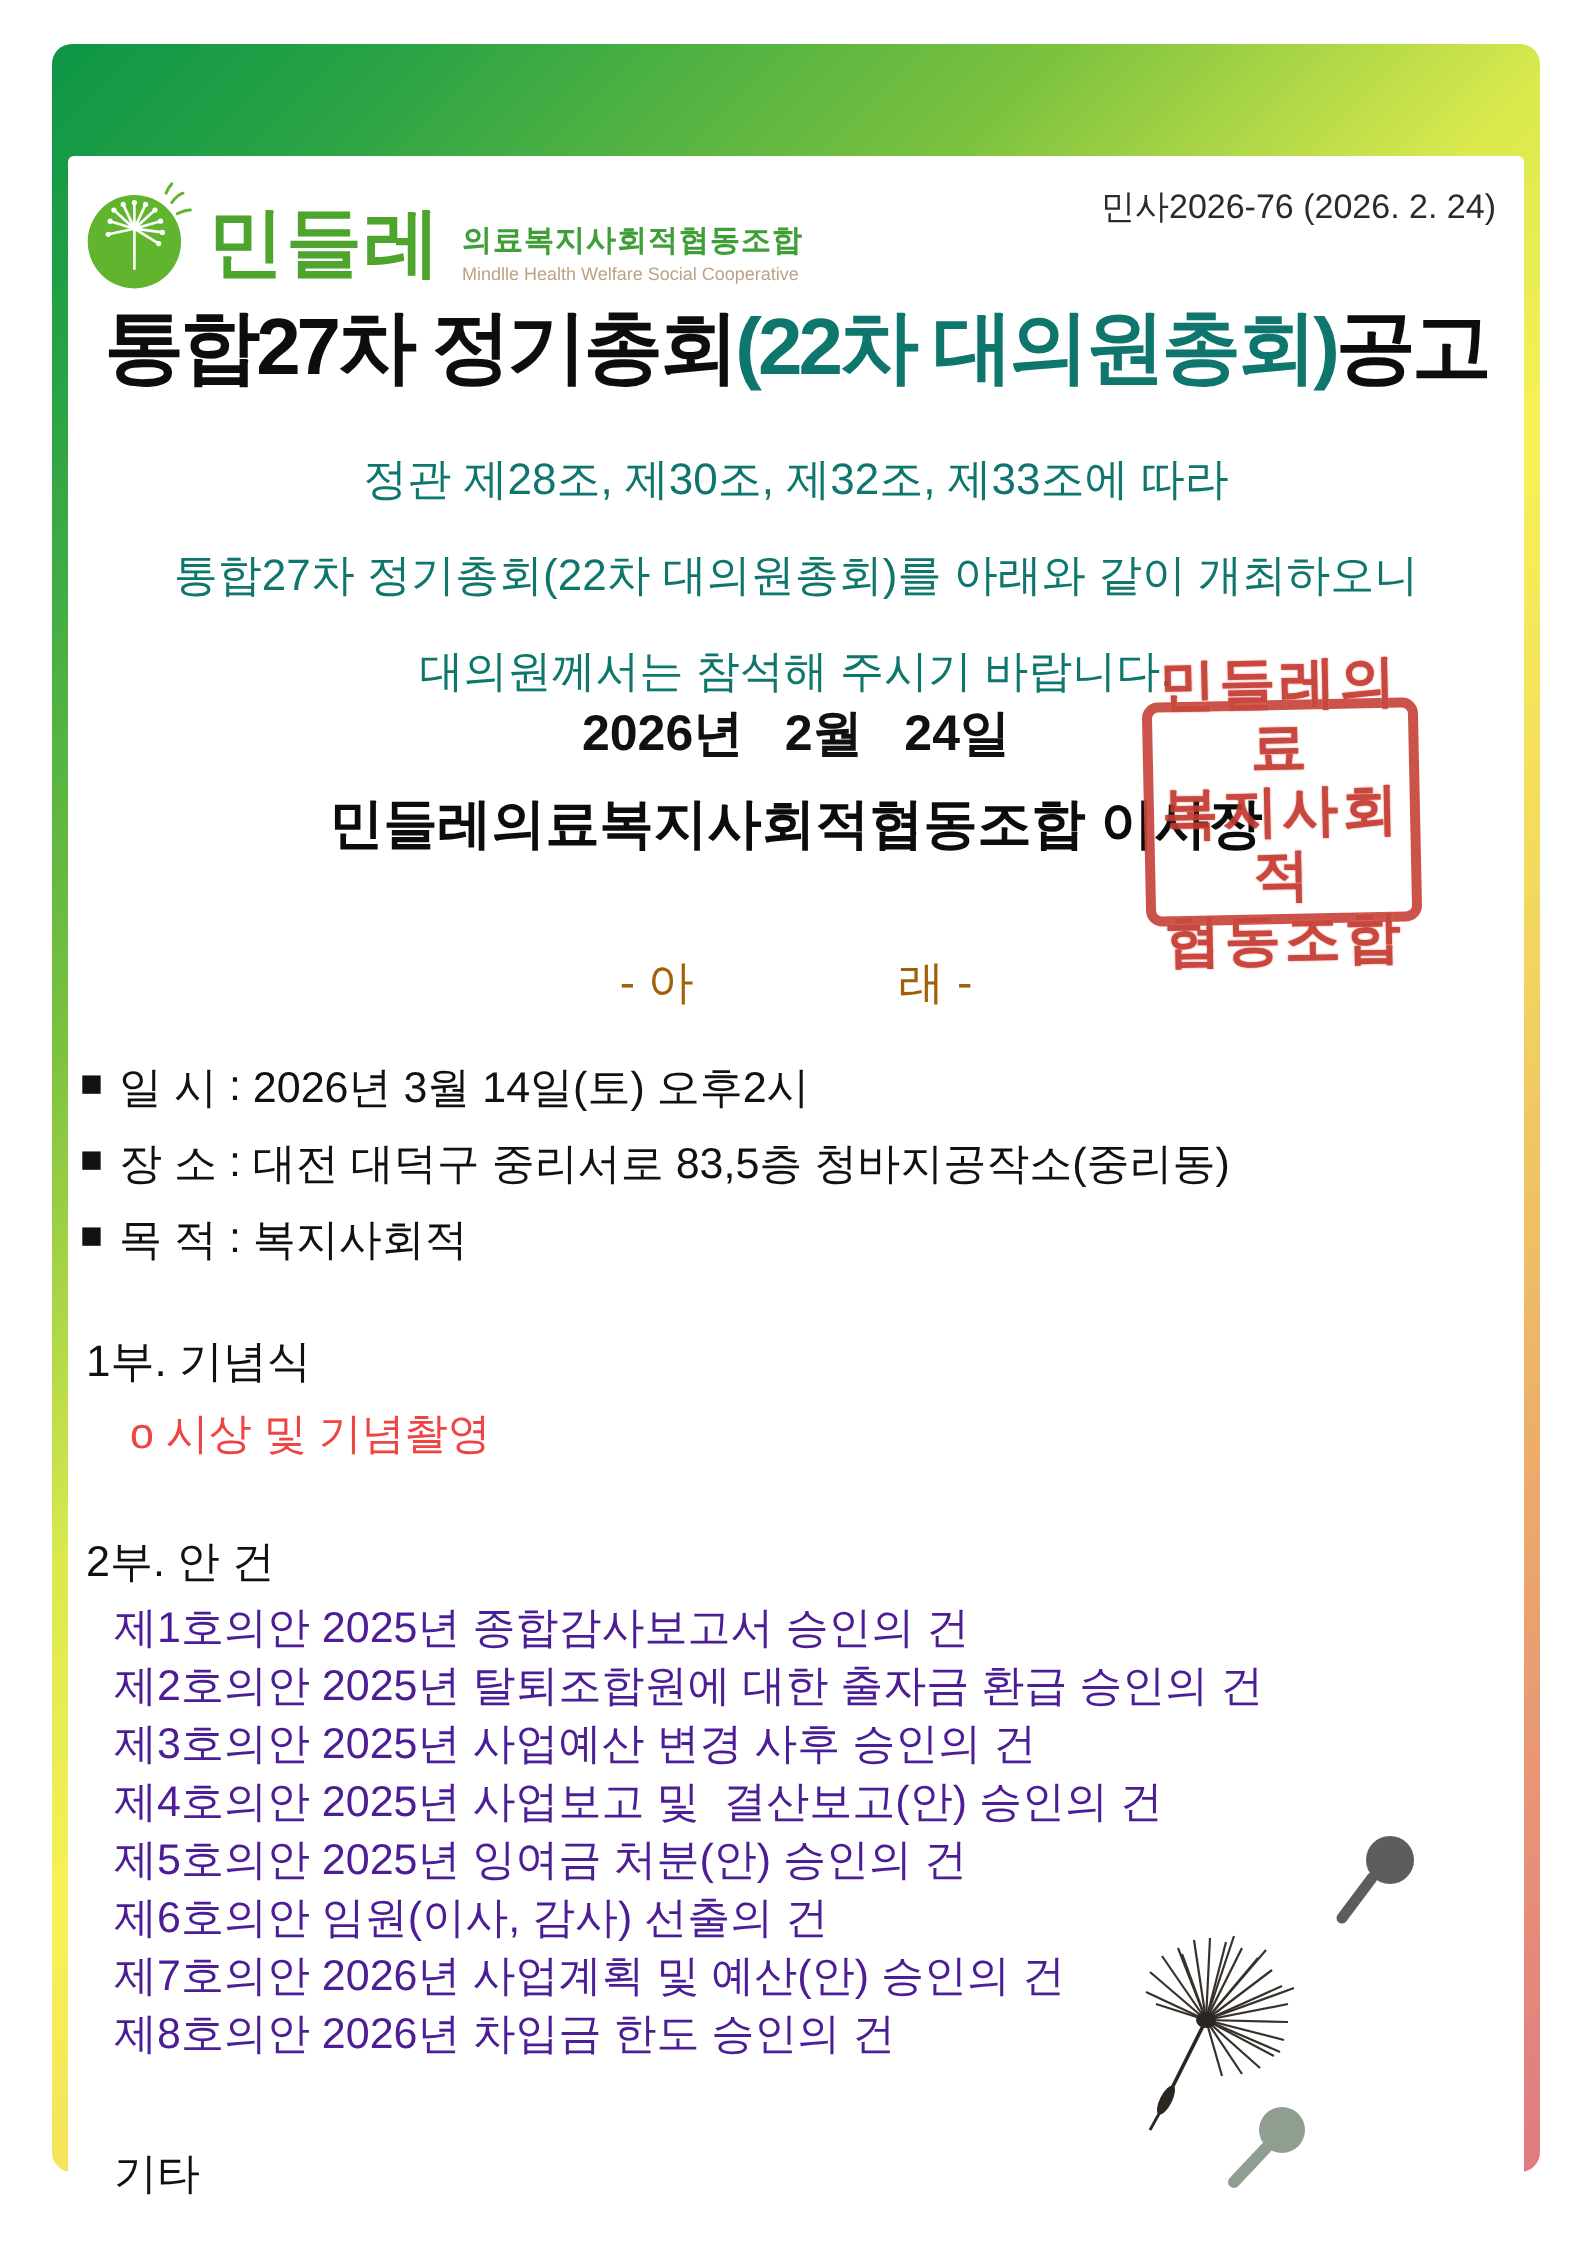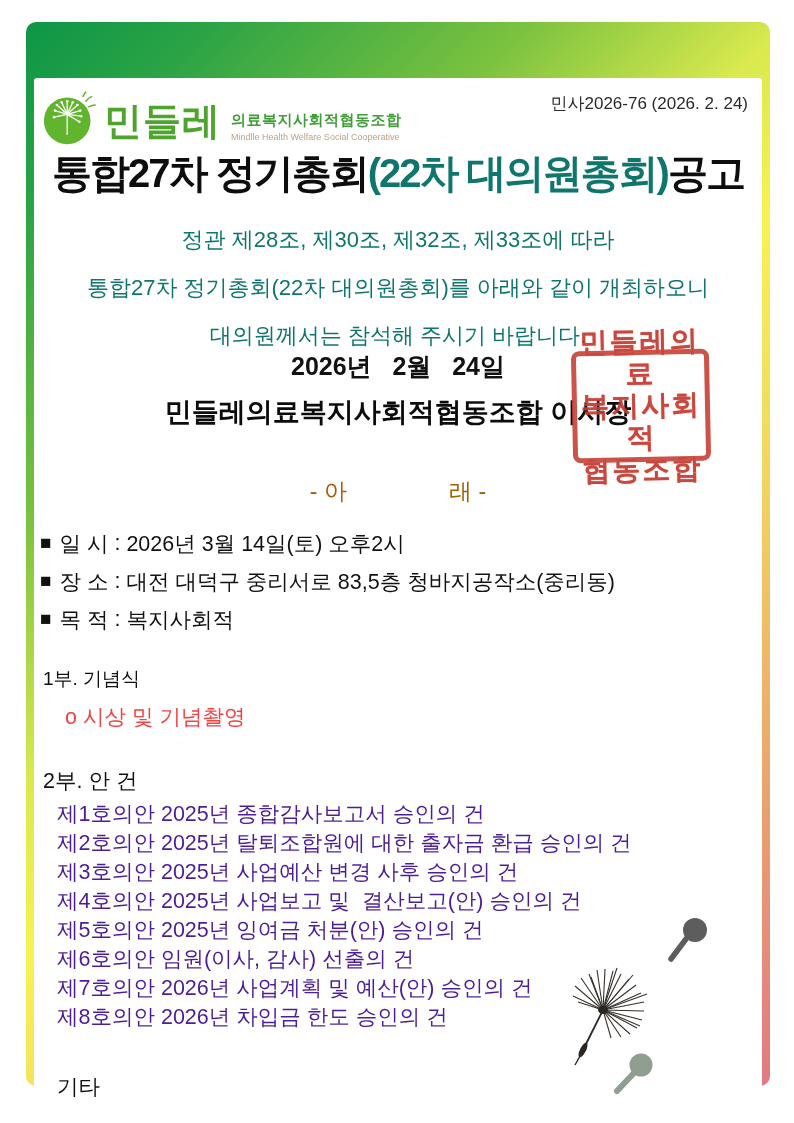--- a/index.html
+++ b/index.html
@@ -41,21 +41,21 @@
          text-align:center;opacity:.92;text-shadow:0 0 1px #d96a5d;}
 
   .below-divider{position:absolute;left:0;top:398px;width:100%;text-align:center;
                  font-size:23px;font-weight:normal;white-space:pre-wrap;color:#a16207;}
 
   
   .details{position:absolute;left:6px;top:446px;font-size:21.5px;color:#111;}
   .detail-row{height:38px;display:flex;align-items:center;white-space:pre-wrap;}
   .bullet{margin-right:8px;font-size:19px;}
 
-  .part1-heading{position:absolute;left:9px;top:588px;font-size:19px;color:#111;}
+  .part1-heading{position:absolute;left:9px;top:588px;font-size:22px;color:#111;}
   .part1-item{position:absolute;left:31px;top:624px;font-size:21.5px;color:#ef4444;}
   .part2-heading{position:absolute;left:9px;top:688px;font-size:21.5px;color:#111;}
   .agenda{position:absolute;left:23px;top:722px;font-size:21.5px;color:#4c1d95;}
   .agenda-item{line-height:29px;white-space:pre-wrap;}
   .etc{position:absolute;left:23px;top:994px;font-size:21.5px;color:#111;}
 
   .seeds{position:absolute;left:511px;top:820px;width:200px;height:235px;}
 </style>
 </head>
 <body>

